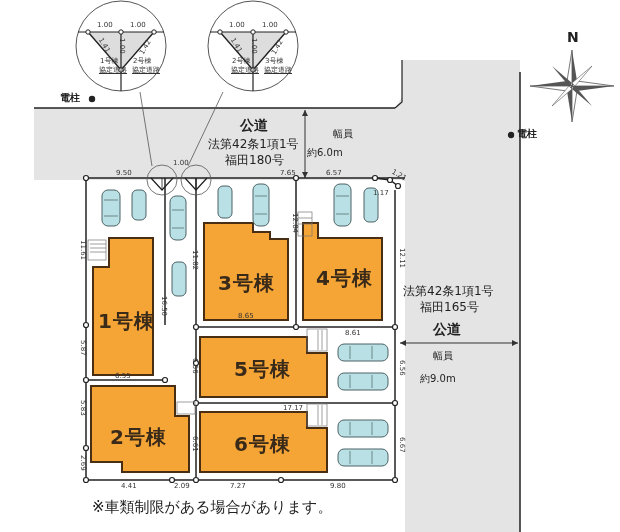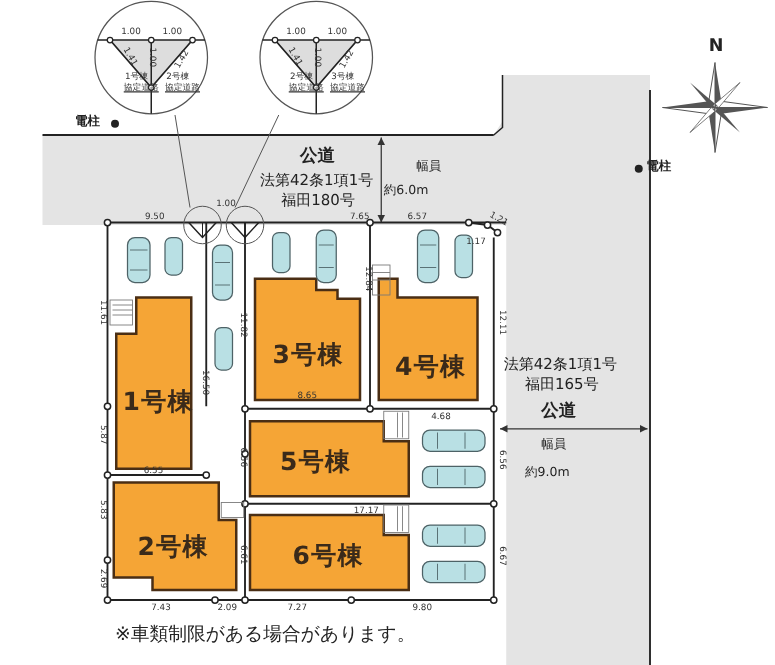--- a/index.html
+++ b/index.html
@@ -223,48 +223,48 @@
 <div class="dim v" style="left:257px;top:38px;">1.00</div>
 <div class="dim" style="left:270px;top:44px;transform:rotate(-60deg);">1.42</div>
 <div class="dim" style="left:232px;top:58px;">2号棟</div>
 <div class="dim" style="left:231px;top:67px;text-decoration:underline;">協定道路</div>
 <div class="dim" style="left:265px;top:58px;">3号棟</div>
 <div class="dim" style="left:264px;top:67px;text-decoration:underline;">協定道路</div>
 
 <div class="bldg-lbl" style="left:98px;top:308px;">1号棟</div>
 <div class="bldg-lbl" style="left:110px;top:424px;">2号棟</div>
 <div class="bldg-lbl" style="left:218px;top:270px;">3号棟</div>
-<div class="bldg-lbl" style="left:316px;top:280px;">4号棟</div>
-<div class="bldg-lbl" style="left:224px;top:356px;">5号棟</div>
+<div class="bldg-lbl" style="left:316px;top:265px;">4号棟</div>
+<div class="bldg-lbl" style="left:234px;top:356px;">5号棟</div>
 <div class="bldg-lbl" style="left:234px;top:431px;">6号棟</div>
 
 <div class="dim" style="left:116px;top:170px;">9.50</div>
 <div class="dim" style="left:173px;top:160px;">1.00</div>
 <div class="dim" style="left:240px;top:170px;margin-left:40px;">7.65</div>
 <div class="dim" style="left:326px;top:170px;">6.57</div>
 <div class="dim" style="left:373px;top:154px;margin-top:36px;">1.17</div>
 <div class="dim" style="left:391px;top:172px;transform:rotate(30deg);">1.21</div>
 
 <div class="dim v" style="left:86px;top:240px;">11.61</div>
 <div class="dim v" style="left:86px;top:340px;">5.87</div>
 <div class="dim" style="left:115px;top:373px;">6.55</div>
 <div class="dim v" style="left:167px;top:296px;">16.50</div>
 <div class="dim v" style="left:198px;top:250px;">11.82</div>
 <div class="dim v" style="left:298px;top:213px;">12.84</div>
 <div class="dim v" style="left:405px;top:248px;">12.11</div>
 
 <div class="dim" style="left:238px;top:313px;">8.65</div>
-<div class="dim" style="left:345px;top:330px;">4.68</div>
+<div class="dim" style="left:345px;top:330px;">8.61</div>
 <div class="dim v" style="left:198px;top:358px;">6.56</div>
 <div class="dim v" style="left:405px;top:360px;">6.56</div>
 
 <div class="dim v" style="left:86px;top:400px;">5.83</div>
 <div class="dim v" style="left:86px;top:455px;">2.69</div>
 <div class="dim v" style="left:198px;top:436px;">6.61</div>
 <div class="dim" style="left:283px;top:405px;">17.17</div>
 <div class="dim v" style="left:405px;top:437px;">6.67</div>
 
-<div class="dim" style="left:121px;top:483px;">7.43</div>
+<div class="dim" style="left:121px;top:483px;">4.41</div>
 <div class="dim" style="left:174px;top:483px;">2.09</div>
 <div class="dim" style="left:230px;top:483px;">7.27</div>
 <div class="dim" style="left:330px;top:483px;">9.80</div>
 
 <div class="lbl note" style="left:92px;top:500px;">※車類制限がある場合があります。</div>
 
 </body></html>

